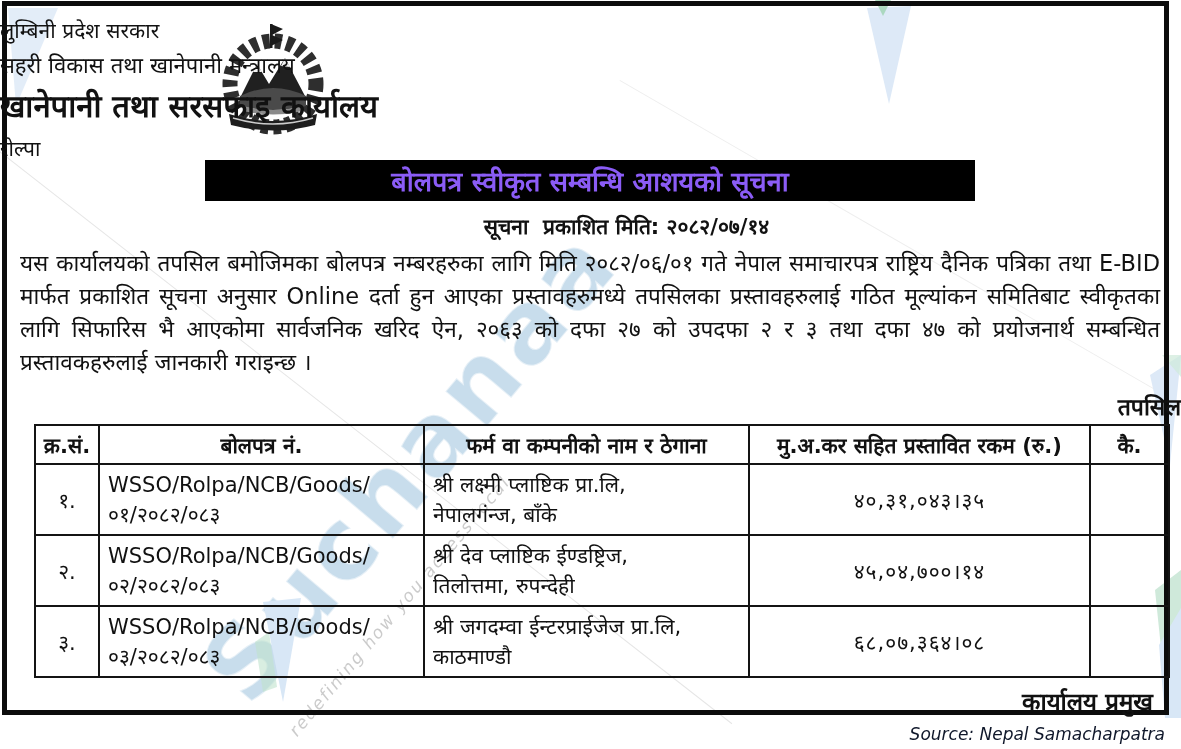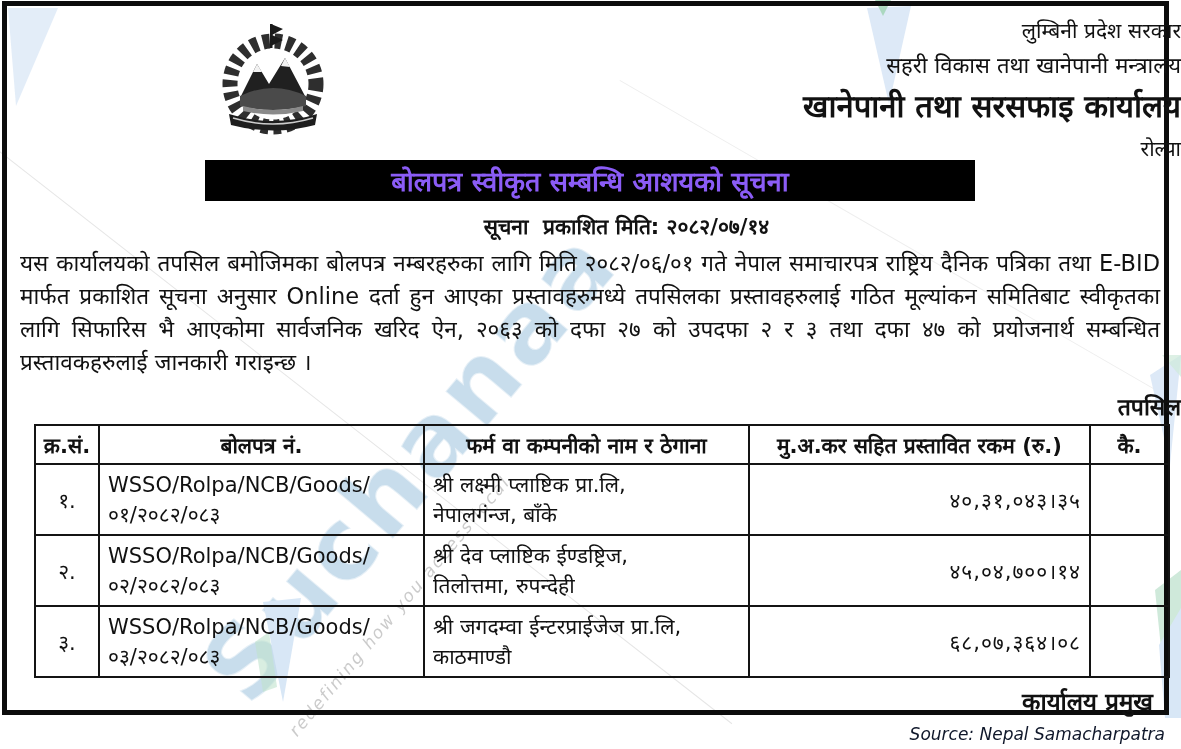--- a/index.html
+++ b/index.html
@@ -28,21 +28,21 @@
     transform:rotate(-50deg);transform-origin:left bottom;
     white-space:nowrap;
   }
   
   .frame{
     position:absolute;left:2px;top:1px;width:1167px;height:714px;
     border:5px solid #0c0c0c;box-sizing:border-box;
   }
   
   .emblem{position:absolute;left:213px;top:22px;width:120px;height:116px;}
-  .h-line{position:absolute;left:0;width:100%;text-align:right;}
+  .h-line{position:absolute;left:0;width:100%;text-align:left;}
   .h1{top:16px;font-size:21px;}
   .h2{top:49px;font-size:22px;}
   .h3{top:84px;font-size:31px;font-weight:bold;}
   .h4{top:134px;font-size:21px;}
   .banner{
     position:absolute;left:205px;top:160px;width:770px;height:41px;
     display:flex;align-items:center;justify-content:center;
   }
   .banner span{font-size:27px;font-weight:bold;}
   .pubdate{position:absolute;left:0;top:212px;width:100%;text-align:center;font-size:21px;font-weight:bold;white-space:pre-wrap;margin-left:36px;}
@@ -62,21 +62,21 @@
     font-size:21px;box-sizing:border-box;
   }
   table.sched th{font-weight:bold;text-align:center;height:39px;padding:2px 4px;}
   table.sched td{height:71px;}
   .col-sn{width:64px;}
   .col-bid{width:325px;}
   .col-firm{width:325px;}
   .col-amt{width:341px;}
   .col-rem{width:79px;}
   td.sn{text-align:center;}
-  td.amt{text-align:right;font-size:20px;letter-spacing:1px;}
+  td.amt{text-align:center;font-size:20px;letter-spacing:1px;}
   .cell-l1,.cell-l2{display:block;line-height:30px;}
   
   .signature{position:absolute;right:28px;top:684px;font-size:24px;font-weight:bold;}
   .source-note{position:absolute;right:16px;top:724px;font-size:17px;font-style:italic;color:#0f172a;}
   
   .shape{position:absolute;pointer-events:none;}
 </style>
 </head>
 <body>
 

